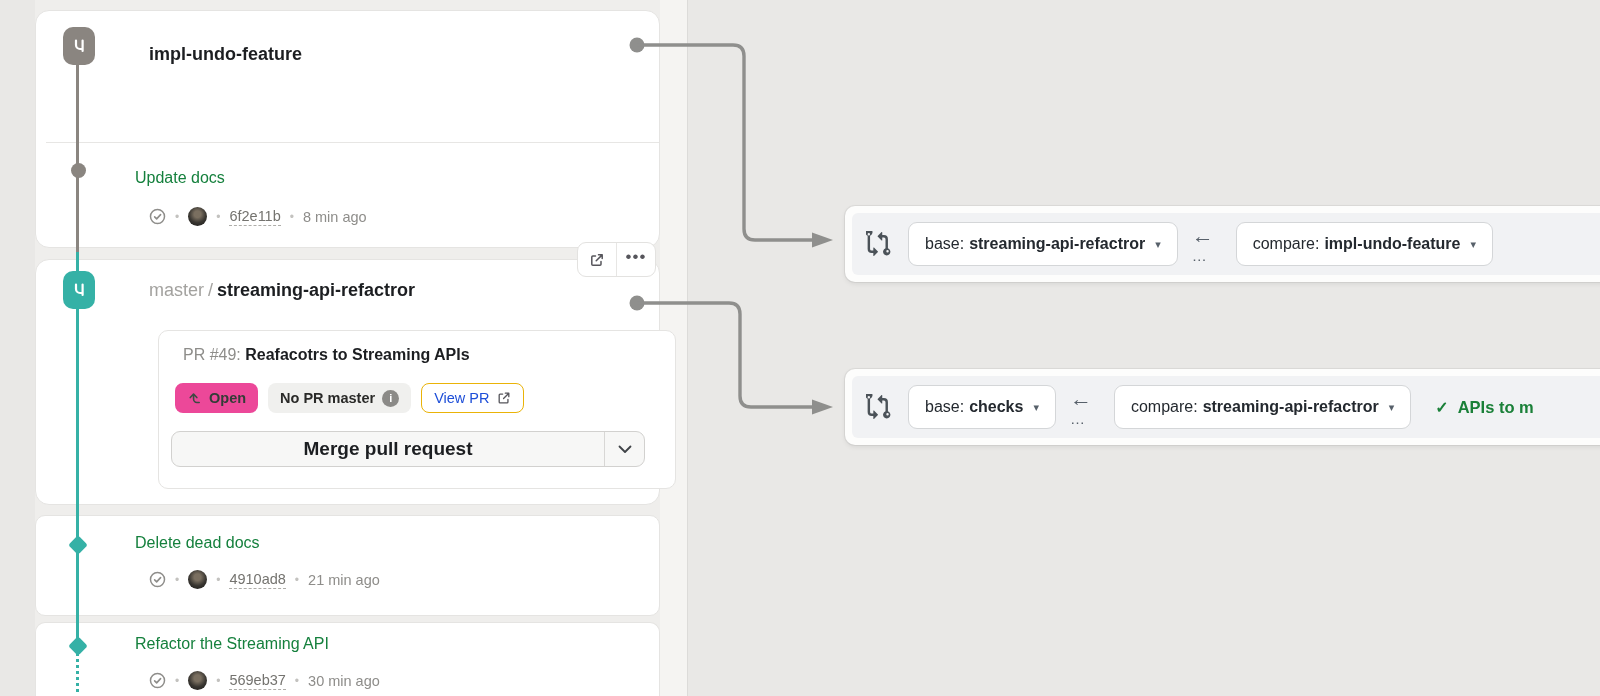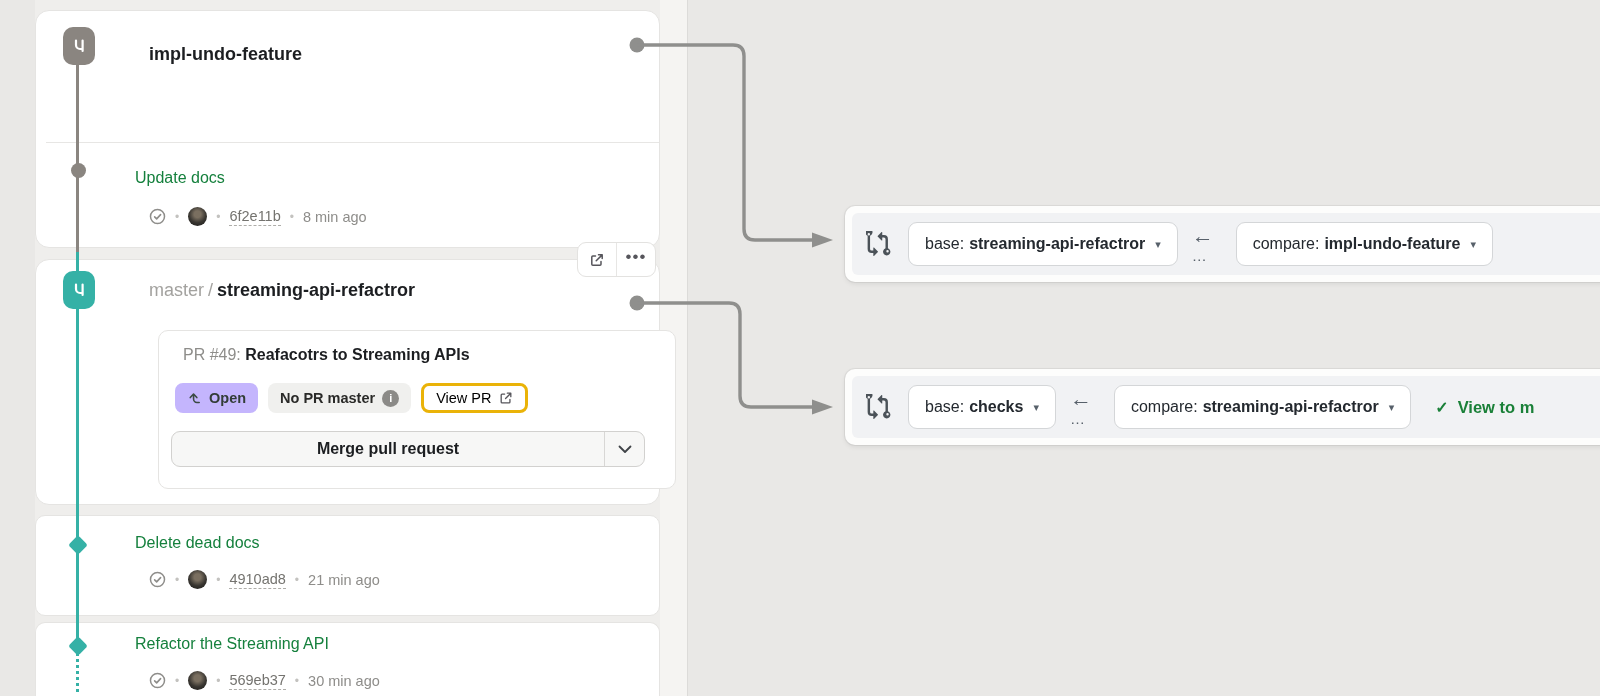--- a/index.html
+++ b/index.html
@@ -52,28 +52,28 @@
   .icon-btn-group .vsep { width:1px; background:#e7e6e4; }
   .dots-glyph { font-size:17px; color:#56555b; letter-spacing:1px; line-height:1; padding-bottom:6px; }
 
   .pr-card { position:absolute; left:122px; top:329px; width:518px; height:159px; background:#fff;
              border:1px solid #e5e4e2; border-radius:10px; }
   .pr-title { position:absolute; left:24px; top:15px; font-size:16px; color:#8e8d8a; }
   .pr-title b { color:#1c1e21; font-weight:700; }
   .badge-row { position:absolute; left:16px; top:52px; display:flex; gap:10px; align-items:center; }
   .badge { height:30px; border-radius:8px; display:flex; align-items:center; gap:7px; padding:0 12px;
            font-size:14.5px; font-weight:600; color:#333d37; }
-  .badge-open { background:#c4b5fd; }
+  .badge-open { background:#ec4899; }
   .badge-checks { background:#f0f0ee; color:#2a2a28; }
-  .badge-view { background:#fff; border:3px solid #eab308; cursor:pointer; color:#000000; font-weight:500; }
+  .badge-view { background:#fff; border:1px solid #eab308; cursor:pointer; color:#1d4ed8; font-weight:500; }
   .info-circle { width:17px; height:17px; border-radius:50%; background:#8b8a87; color:#fff; font-size:11px;
                  font-weight:700; display:flex; align-items:center; justify-content:center; font-style:normal; }
   .btn-merge { position:absolute; left:12px; top:100px; width:474px; height:36px; display:flex;
                border:1px solid #d2d1cf; border-radius:9px; background:#f7f7f6; overflow:hidden; }
-  .btn-merge .main { flex:1; display:flex; align-items:center; justify-content:center; font-size:16px;
+  .btn-merge .main { flex:1; display:flex; align-items:center; justify-content:center; font-size:19px;
                      font-weight:600; color:#1c1e21; cursor:pointer; }
   .btn-merge .chev { width:40px; border-left:1px solid #d8d7d5; display:flex; align-items:center; justify-content:center; cursor:pointer; }
 
   .connectors { position:absolute; left:0; top:0; width:1600px; height:696px; z-index:3; pointer-events:none; }
 
   .compare-bar { position:absolute; left:845px; width:770px; height:76px; background:#fdfdfc; border-radius:10px;
                  box-shadow:0 0 0 1px rgba(0,0,0,0.05), 0 2px 5px rgba(0,0,0,0.08); padding:7px; z-index:5; }
   .bar-1 { top:206px; }
   .bar-2 { top:369px; }
   .compare-inner { width:100%; height:100%; background:#f1f2f4; border-radius:6px; display:flex;
@@ -261,16 +261,16 @@
       <span class="larr">←</span>
       <span class="hdots">…</span>
     </div>
     <div class="cmp-btn">
       <span>compare:</span>
       <b>streaming-api-refactror</b>
       <span class="cmp-caret">▾</span>
     </div>
     <div class="merge-status">
       <span class="tick">✓</span>
-      <span>View to m</span>
+      <span>APIs to m</span>
     </div>
   </div>
 </div>
 
 </body></html>

